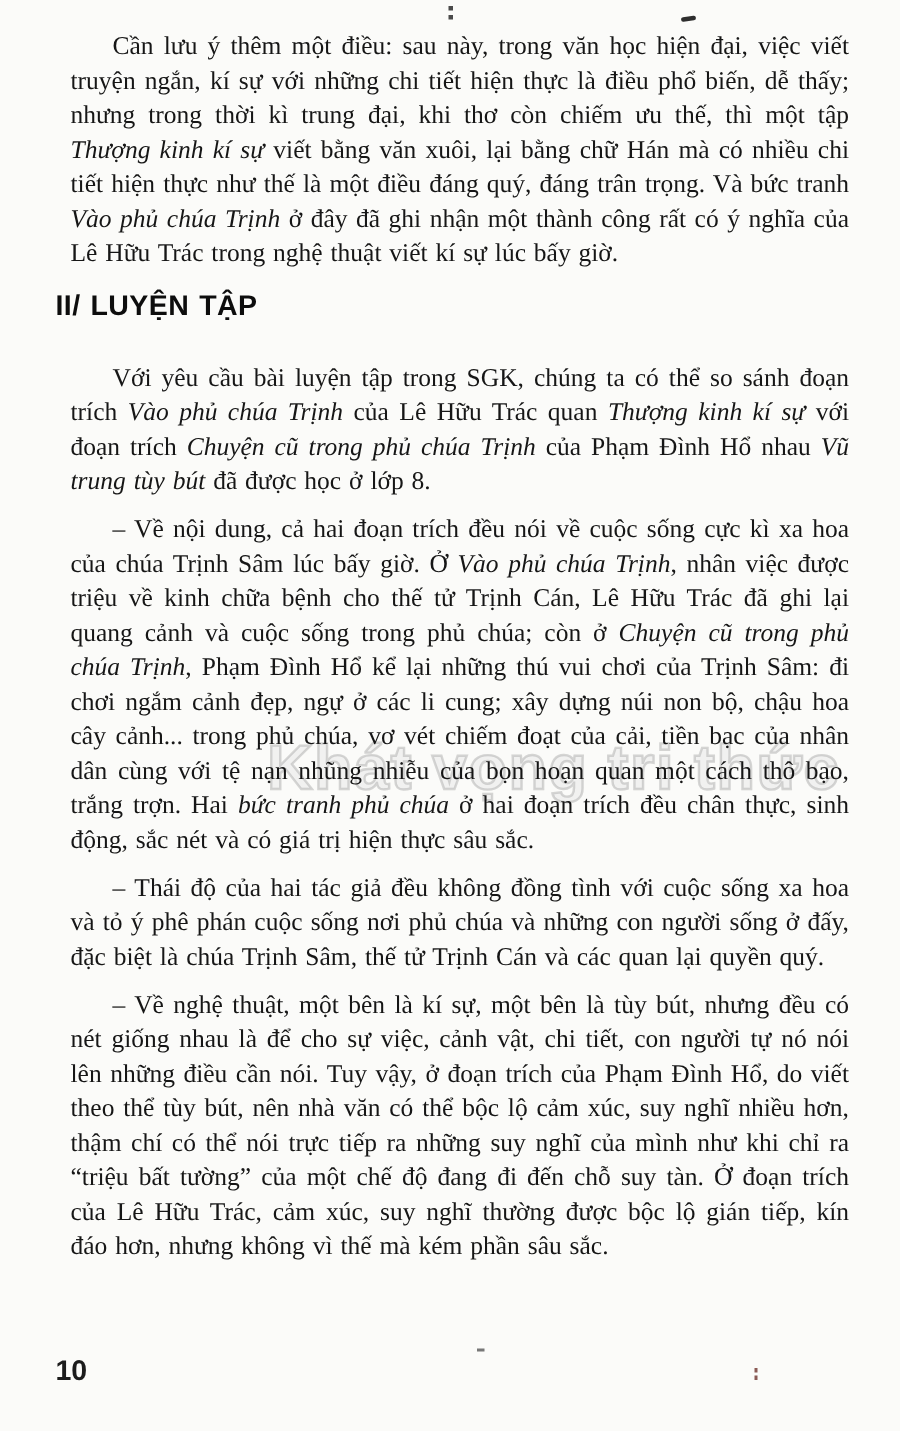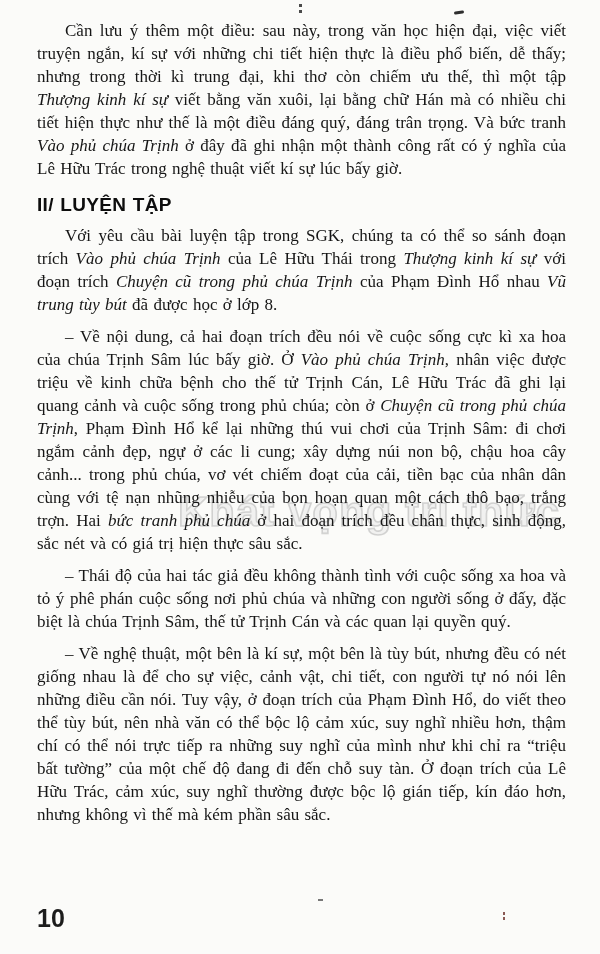--- a/index.html
+++ b/index.html
@@ -12,29 +12,29 @@
     color:#161616;
   }
   .content{
     position:absolute;
     left:37px;top:19px;width:529px;
     font-size:17px;line-height:23px;
     text-align:justify;
     word-spacing:1px;
   }
   .content p.body{
-    margin:0 0 9px 0;
+    margin:0 0 9px 10px;
     text-indent:28px;
   }
   .content h2.heading{
     font-family:"Liberation Sans", sans-serif;
     font-size:19px;font-weight:bold;
     letter-spacing:0.3px;
     color:#0d0d0d;
-    margin:13px 0 8px 0;
+    margin:13px 0 24px 0;
     text-align:left;
   }
   .content em{font-style:italic;}
   
   .watermark{position:absolute;left:0;top:0;width:100%;height:100%;pointer-events:none;}
   .wm-brand{
     position:absolute;left:55px;top:392px;
     font-family:"Liberation Sans", sans-serif;
     font-weight:bold;font-size:96px;letter-spacing:3px;
     white-space:nowrap;
@@ -45,21 +45,21 @@
     position:absolute;left:178px;top:488px;
     font-family:"Liberation Sans", sans-serif;
     font-weight:bold;font-size:42px;letter-spacing:1px;
     white-space:nowrap;
     color:rgba(205,205,205,0.20);
     -webkit-text-stroke:1.6px rgba(160,160,160,0.42);
   }
   .page-number{
     position:absolute;left:37px;top:904px;
     font-family:"Liberation Sans", sans-serif;
-    font-weight:bold;font-size:25px;color:#1c1c1c;
+    font-weight:bold;font-size:19px;color:#1c1c1c;
   }
   
   .speck{position:absolute;background:#4a4a4a;}
   .speck-colon-top{left:299px;top:4px;width:3px;height:3px;box-shadow:0 6px 0 #4a4a4a;}
   .speck-dash-top{left:454px;top:11px;width:10px;height:3px;border-radius:2px;transform:rotate(-8deg);background:#2e2e2e;}
   .speck-dash-mid{left:318px;top:899px;width:5px;height:2px;background:#777;}
   .speck-colon-bottom{left:503px;top:912px;width:2px;height:3px;background:#8a5a55;box-shadow:0 5px 0 #8a5a55;}
 </style>
 </head>
 <body>
@@ -71,21 +71,21 @@
   </div>
 
   <div class="speck speck-colon-top"></div>
   <div class="speck speck-dash-top"></div>
   <div class="speck speck-dash-mid"></div>
   <div class="speck speck-colon-bottom"></div>
 
   <div class="content">
       <p class="body"><span>Cần lưu ý thêm một điều: sau này, trong văn học hiện đại, việc viết truyện ngắn, kí sự với những chi tiết hiện thực là điều phổ biến, dễ thấy; nhưng trong thời kì trung đại, khi thơ còn chiếm ưu thế, thì một tập </span><em>Thượng kinh kí sự</em><span> viết bằng văn xuôi, lại bằng chữ Hán mà có nhiều chi tiết hiện thực như thế là một điều đáng quý, đáng trân trọng. Và bức tranh </span><em>Vào phủ chúa Trịnh</em><span> ở đây đã ghi nhận một thành công rất có ý nghĩa của Lê Hữu Trác trong nghệ thuật viết kí sự lúc bấy giờ.</span></p>
       <h2 class="heading"><span>II/ LUYỆN TẬP</span></h2>
-      <p class="body"><span>Với yêu cầu bài luyện tập trong SGK, chúng ta có thể so sánh đoạn trích </span><em>Vào phủ chúa Trịnh</em><span> của Lê Hữu Thái trong </span><em>Thượng kinh kí sự</em><span> với đoạn trích </span><em>Chuyện cũ trong phủ chúa Trịnh</em><span> của Phạm Đình Hổ nhau </span><em>Vũ trung tùy bút</em><span> đã được học ở lớp 8.</span></p>
+      <p class="body"><span>Với yêu cầu bài luyện tập trong SGK, chúng ta có thể so sánh đoạn trích </span><em>Vào phủ chúa Trịnh</em><span> của Lê Hữu Trác quan </span><em>Thượng kinh kí sự</em><span> với đoạn trích </span><em>Chuyện cũ trong phủ chúa Trịnh</em><span> của Phạm Đình Hổ nhau </span><em>Vũ trung tùy bút</em><span> đã được học ở lớp 8.</span></p>
       <p class="body"><span>– Về nội dung, cả hai đoạn trích đều nói về cuộc sống cực kì xa hoa của chúa Trịnh Sâm lúc bấy giờ. Ở </span><em>Vào phủ chúa Trịnh</em><span>, nhân việc được triệu về kinh chữa bệnh cho thế tử Trịnh Cán, Lê Hữu Trác đã ghi lại quang cảnh và cuộc sống trong phủ chúa; còn ở </span><em>Chuyện cũ trong phủ chúa Trịnh</em><span>, Phạm Đình Hổ kể lại những thú vui chơi của Trịnh Sâm: đi chơi ngắm cảnh đẹp, ngự ở các li cung; xây dựng núi non bộ, chậu hoa cây cảnh... trong phủ chúa, vơ vét chiếm đoạt của cải, tiền bạc của nhân dân cùng với tệ nạn nhũng nhiễu của bọn hoạn quan một cách thô bạo, trắng trợn. Hai </span><em>bức tranh phủ chúa</em><span> ở hai đoạn trích đều chân thực, sinh động, sắc nét và có giá trị hiện thực sâu sắc.</span></p>
-      <p class="body"><span>– Thái độ của hai tác giả đều không thành tình với cuộc sống xa hoa và tỏ ý phê phán cuộc sống nơi phủ chúa và những con người sống ở đấy, đặc biệt là chúa Trịnh Sâm, thế tử Trịnh Cán và các quan lại quyền quý.</span></p>
+      <p class="body"><span>– Thái độ của hai tác giả đều không đồng tình với cuộc sống xa hoa và tỏ ý phê phán cuộc sống nơi phủ chúa và những con người sống ở đấy, đặc biệt là chúa Trịnh Sâm, thế tử Trịnh Cán và các quan lại quyền quý.</span></p>
       <p class="body"><span>– Về nghệ thuật, một bên là kí sự, một bên là tùy bút, nhưng đều có nét giống nhau là để cho sự việc, cảnh vật, chi tiết, con người tự nó nói lên những điều cần nói. Tuy vậy, ở đoạn trích của Phạm Đình Hổ, do viết theo thể tùy bút, nên nhà văn có thể bộc lộ cảm xúc, suy nghĩ nhiều hơn, thậm chí có thể nói trực tiếp ra những suy nghĩ của mình như khi chỉ ra “triệu bất tường” của một chế độ đang đi đến chỗ suy tàn. Ở đoạn trích của Lê Hữu Trác, cảm xúc, suy nghĩ thường được bộc lộ gián tiếp, kín đáo hơn, nhưng không vì thế mà kém phần sâu sắc.</span></p>
     </div>
 
   <div class="page-number">10</div>
 
 </div>
 
 </body></html>

